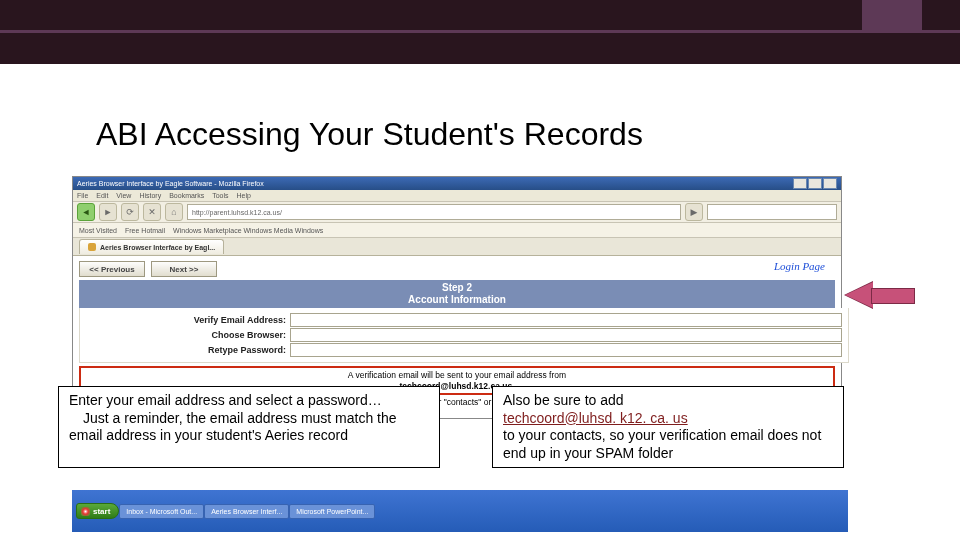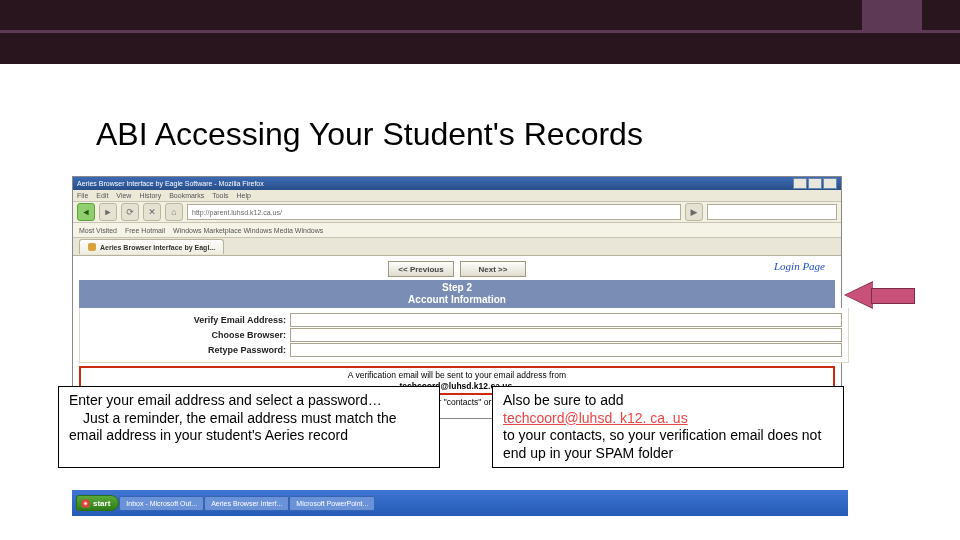--- a/index.html
+++ b/index.html
@@ -99,21 +99,21 @@
     border: 1px solid #b6b29b; border-bottom: none;
     border-radius: 3px 3px 0 0;
     height: 14px; padding: 0 8px;
     display: flex; align-items: center; gap: 4px;
     font-size: 7px; font-weight: bold; color: #333;
   }
   .page {
     background: #fff; padding: 4px 6px 6px 6px;
   }
   .prevnext {
-    display: flex; align-items: center; gap: 6px; justify-content: center;
+    display: flex; align-items: center; gap: 6px; justify-content: flex-start;
     position: relative; height: 18px;
   }
   .prevnext .btn3d {
     width: 64px; height: 14px;
     background: linear-gradient(#fdfdfc,#e1ddce);
     border: 1px solid #9d9880;
     font-size: 8px; font-weight: bold;
     display: flex; align-items: center; justify-content: center;
     color: #444;
   }
@@ -161,28 +161,28 @@
     display: flex; gap: 52px;
   }
   .call {
     border: 1px solid #000; background: #fff;
     padding: 5px 10px;
     font-size: 14px; line-height: 1.25;
     color: #000;
   }
   .callL { width: 360px; }
   .callR { width: 330px; text-align: left; }
-  .callR a { color: #ef4444; text-decoration: underline; }
+  .callR a { color: #7f1d1d; text-decoration: underline; }
   .taskbar {
     position: absolute;
     left: 72px; top: 490px;
     width: 768px; height: 18px;
     background: linear-gradient(#3f74d2,#255cb7);
     display: flex; align-items: center; gap: 0;
-    padding: 4px 4px;
+    padding: 12px 4px;
   }
   .startbtn {
     background: linear-gradient(#5aa93a,#2f7c17);
     color: #fff; font-weight: bold; font-size: 8px;
     height: 14px; padding: 0 8px 0 4px;
     border-radius: 3px 8px 8px 3px;
     display: flex; align-items: center; gap: 3px;
     border: 1px solid #2a6f12;
   }
   .taskbtn {

